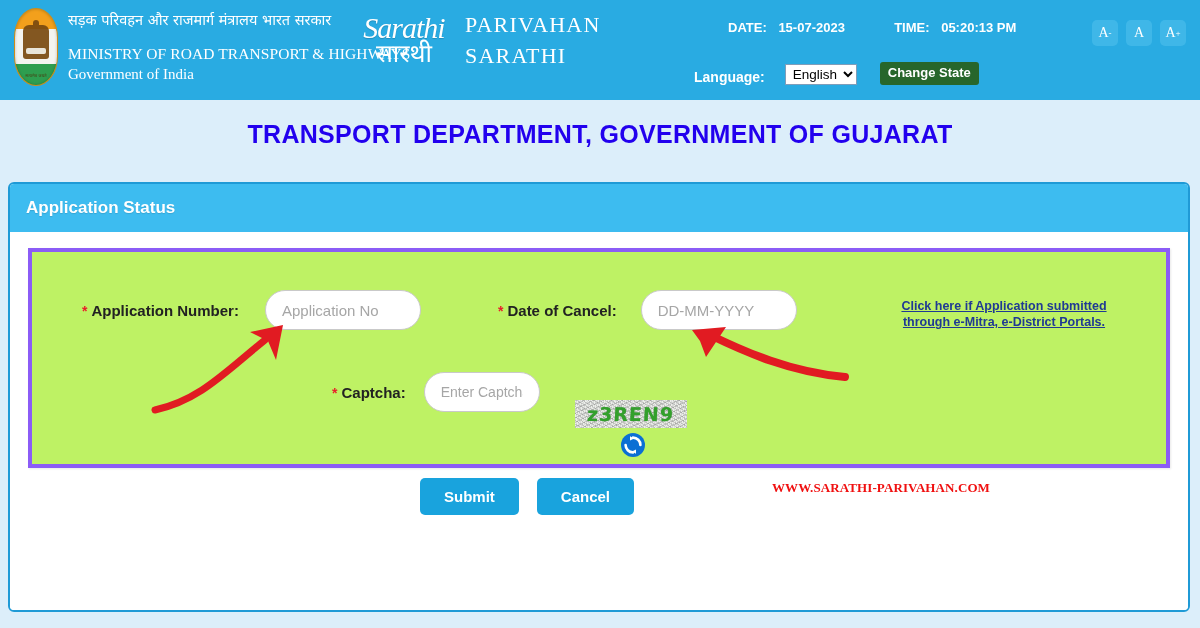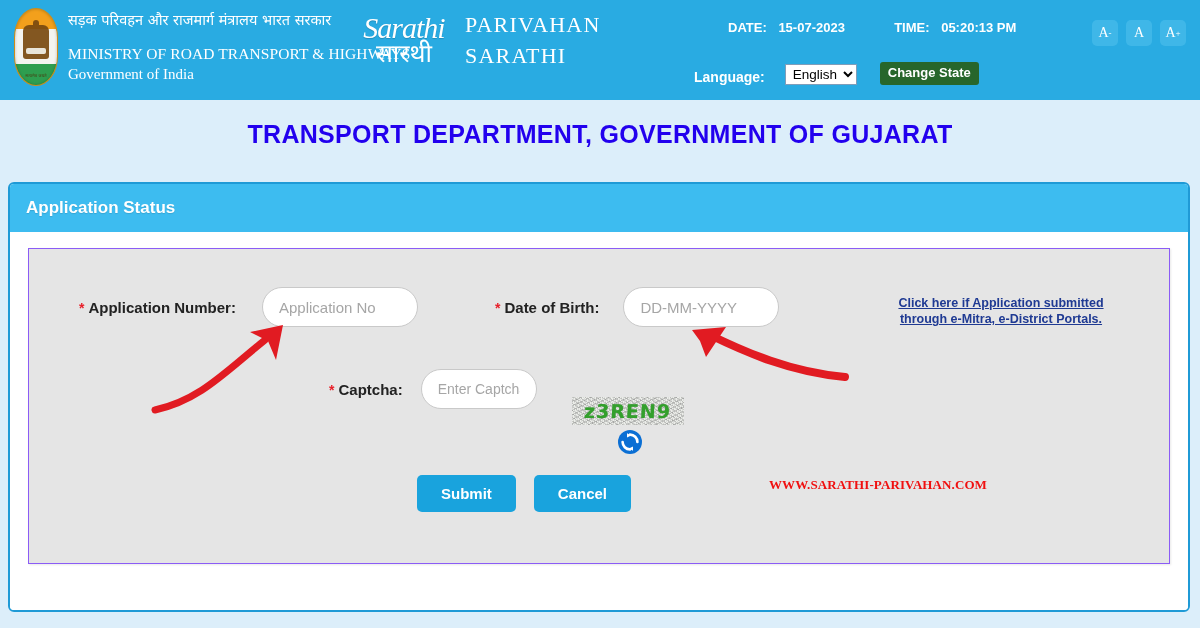--- a/index.html
+++ b/index.html
@@ -257,24 +257,24 @@
     font-weight: bold;
     text-shadow: 0 1px 1px rgba(0,0,0,.12);
   }
   .panel-body {
     background: #ffffff;
     padding: 16px 18px 0 18px;
     box-sizing: border-box;
     height: 386px;
   }
   .form-box {
-    border: 1px solid #8b5cf6;
+    border: 4px solid #8b5cf6;
     box-shadow: 1px 1px 2px rgba(0,0,0,.09);
-    background: #e5e5e5;
-    height: 316px;
+    background: #bef264;
+    height: 220px;
     position: relative;
     box-sizing: border-box;
   }
 
   
   .row1 {
     position: absolute;
     left: 0; right: 0;
     top: 38px;
     height: 44px;
@@ -485,21 +485,21 @@
     <div class="form-box">
 
       <div class="row1">
 
         <div class="field field-appno">
           <span class="field-label"><span class="req">*</span><span>Application Number:</span></span>
           <input class="pill-input" type="text" placeholder="Application No" style="">
         </div>
 
         <div class="field field-dob">
-          <span class="field-label"><span class="req">*</span><span>Date of Birth:</span></span>
+          <span class="field-label"><span class="req">*</span><span>Date of Cancel:</span></span>
           <input class="pill-input" type="text" placeholder="DD-MM-YYYY" style="">
         </div>
 
         <a class="emitra-link">Click here if Application submitted through e-Mitra, e-District Portals.</a>
       </div>
 
       <div class="field field-captcha">
         <span class="field-label"><span class="req">*</span><span>Captcha:</span></span>
         <input class="pill-input" type="text" placeholder="Enter Captcha I" style="">
       </div>

